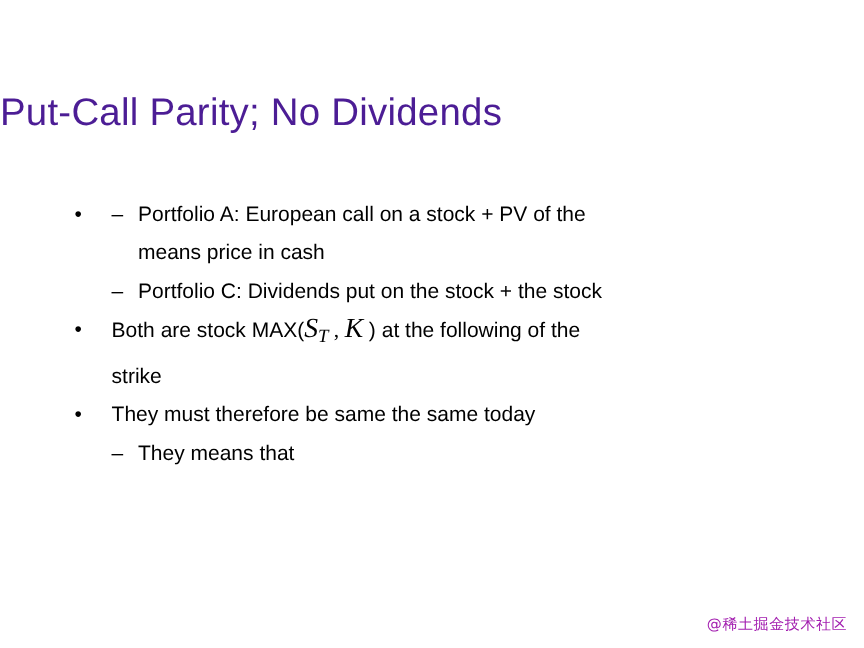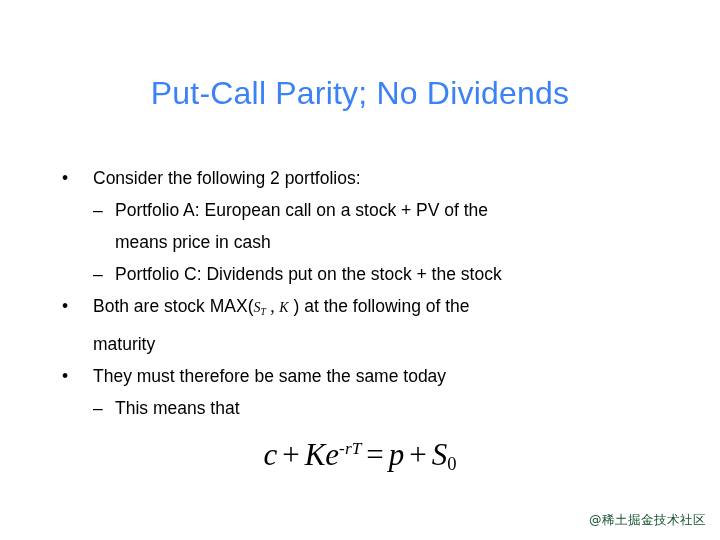--- a/index.html
+++ b/index.html
@@ -17,27 +17,27 @@
     color: #000000;
     -webkit-font-smoothing: none;
   }
 
   
   .slide-title {
     position: absolute;
     left: 0;
     top: 74px;
     width: 720px;
-    text-align: center;
+    text-align: left;
     font-family: "Liberation Sans", sans-serif;
     font-size: 32px;
     line-height: 38px;
     font-weight: 400;
     letter-spacing: 0.2px;
-    color: #3b82f6;
+    color: #4c1d95;
     white-space: nowrap;
   }
 
   
   .body-block {
     position: absolute;
     left: 56px;
     top: 162px;
     width: 630px;
   }
@@ -80,21 +80,21 @@
     padding-left: 37px;
   }
   .cont2 {
     padding-left: 59px;
   }
 
   
   .mi {
     font-family: "Liberation Serif", "DejaVu Serif", serif;
     font-style: italic;
-    font-size: 14px;
+    font-size: 23px;
   }
   .mi sub {
     font-size: 0.68em;
     vertical-align: -0.28em;
     font-style: italic;
   }
   .mpunct {
     font-family: "Liberation Serif", "DejaVu Serif", serif;
     font-style: normal;
     font-size: 18px;
@@ -134,37 +134,36 @@
   }
 
   
   .watermark {
     position: absolute;
     right: 14px;
     bottom: 12px;
     font-family: "DejaVu Sans", sans-serif;
     font-size: 12.5px;
     line-height: 16px;
-    color: #14532d;
+    color: #a21caf;
     letter-spacing: 0.5px;
     white-space: nowrap;
   }
 </style>
 </head>
 <body>
 
 <div class="slide">
 
   <div class="slide-title">Put-Call Parity; No Dividends</div>
 
   <div class="body-block">
 
     <div class="line lvl1">
       <span class="marker">•</span>
-      <span>Consider the following 2 portfolios:</span>
     </div>
 
     <div class="line lvl2">
       <span class="marker">–</span>
       <span>Portfolio A:  European call on a stock + PV of the</span>
     </div>
 
     <div class="line cont2">
       <span>means price in cash</span>
     </div>
@@ -173,32 +172,31 @@
       <span class="marker">–</span>
       <span>Portfolio C:  Dividends put on the stock + the stock</span>
     </div>
 
     <div class="line lvl1">
       <span class="marker">•</span>
       <span>Both are stock MAX(</span><span class="mi"><span>S</span><sub>T</sub></span><span class="mpunct"> , </span><span class="mi">K</span><span> ) at the following of the</span>
     </div>
 
     <div class="line cont1">
-      <span>maturity</span>
+      <span>strike</span>
     </div>
 
     <div class="line lvl1">
       <span class="marker">•</span>
       <span>They must therefore be same the same today</span>
     </div>
 
     <div class="line lvl2">
       <span class="marker">–</span>
-      <span>This means that</span>
+      <span>They means that</span>
     </div>
 
   </div>
 
-  <div class="equation"><span class="var">c</span><span class="op">+</span><span class="var">K</span><span class="var">e</span><span class="sup">-rT</span><span class="op">=</span><span class="var">p</span><span class="op">+</span><span class="var">S</span><span class="sub0">0</span></div>
 
   <div class="watermark">@稀土掘金技术社区</div>
 
 </div>
 
 </body></html>

